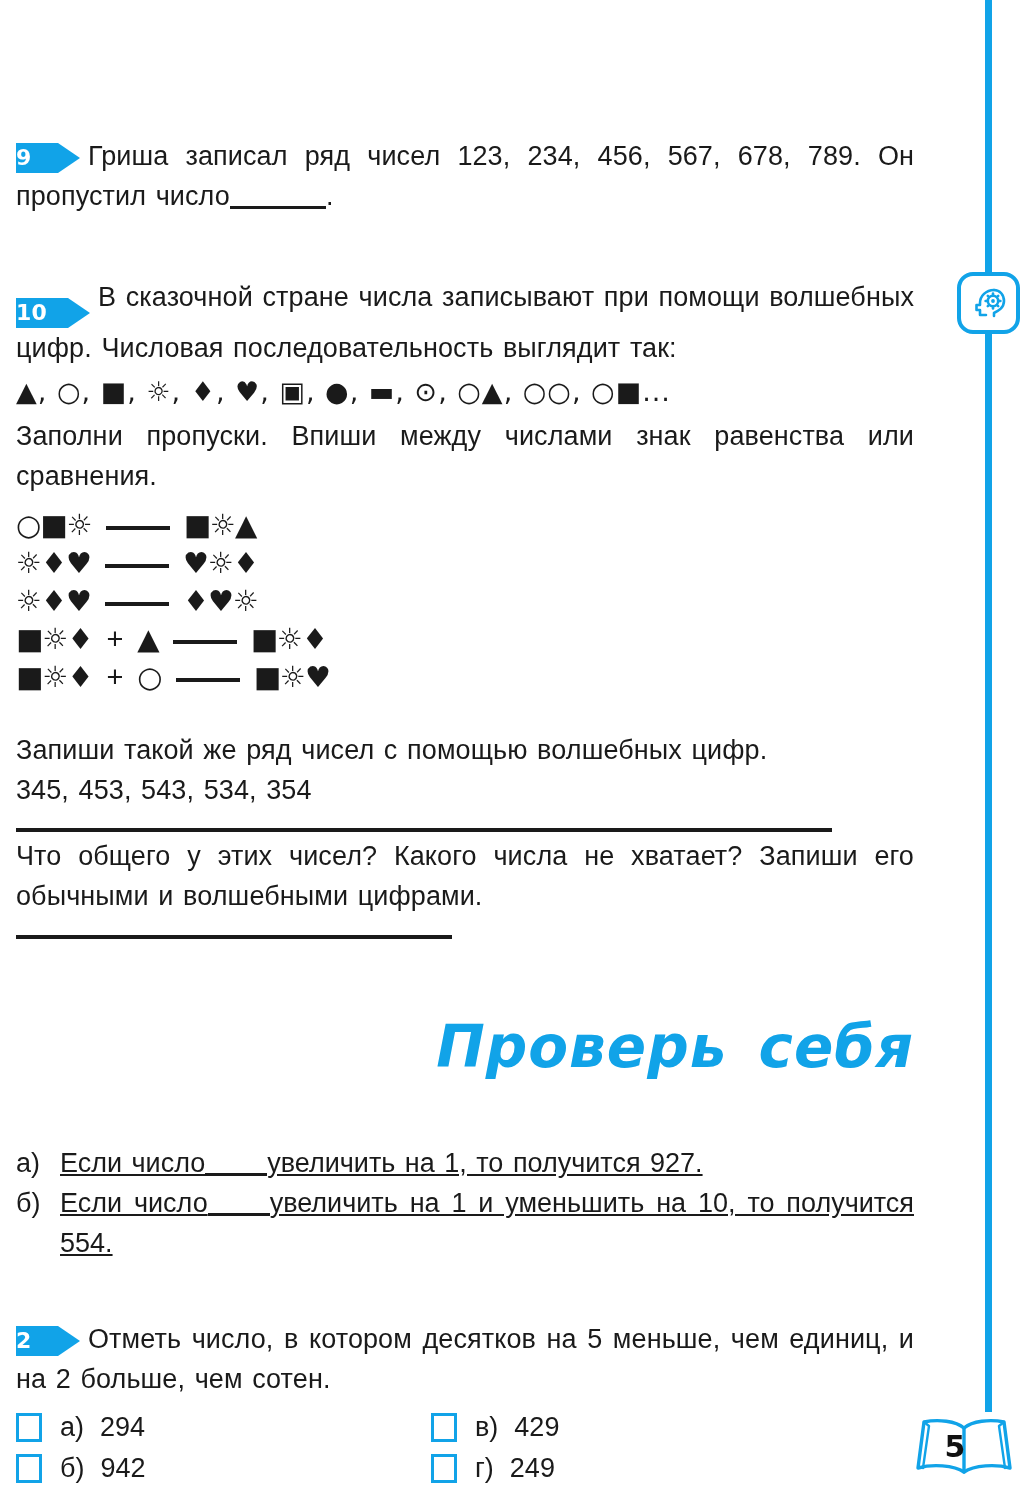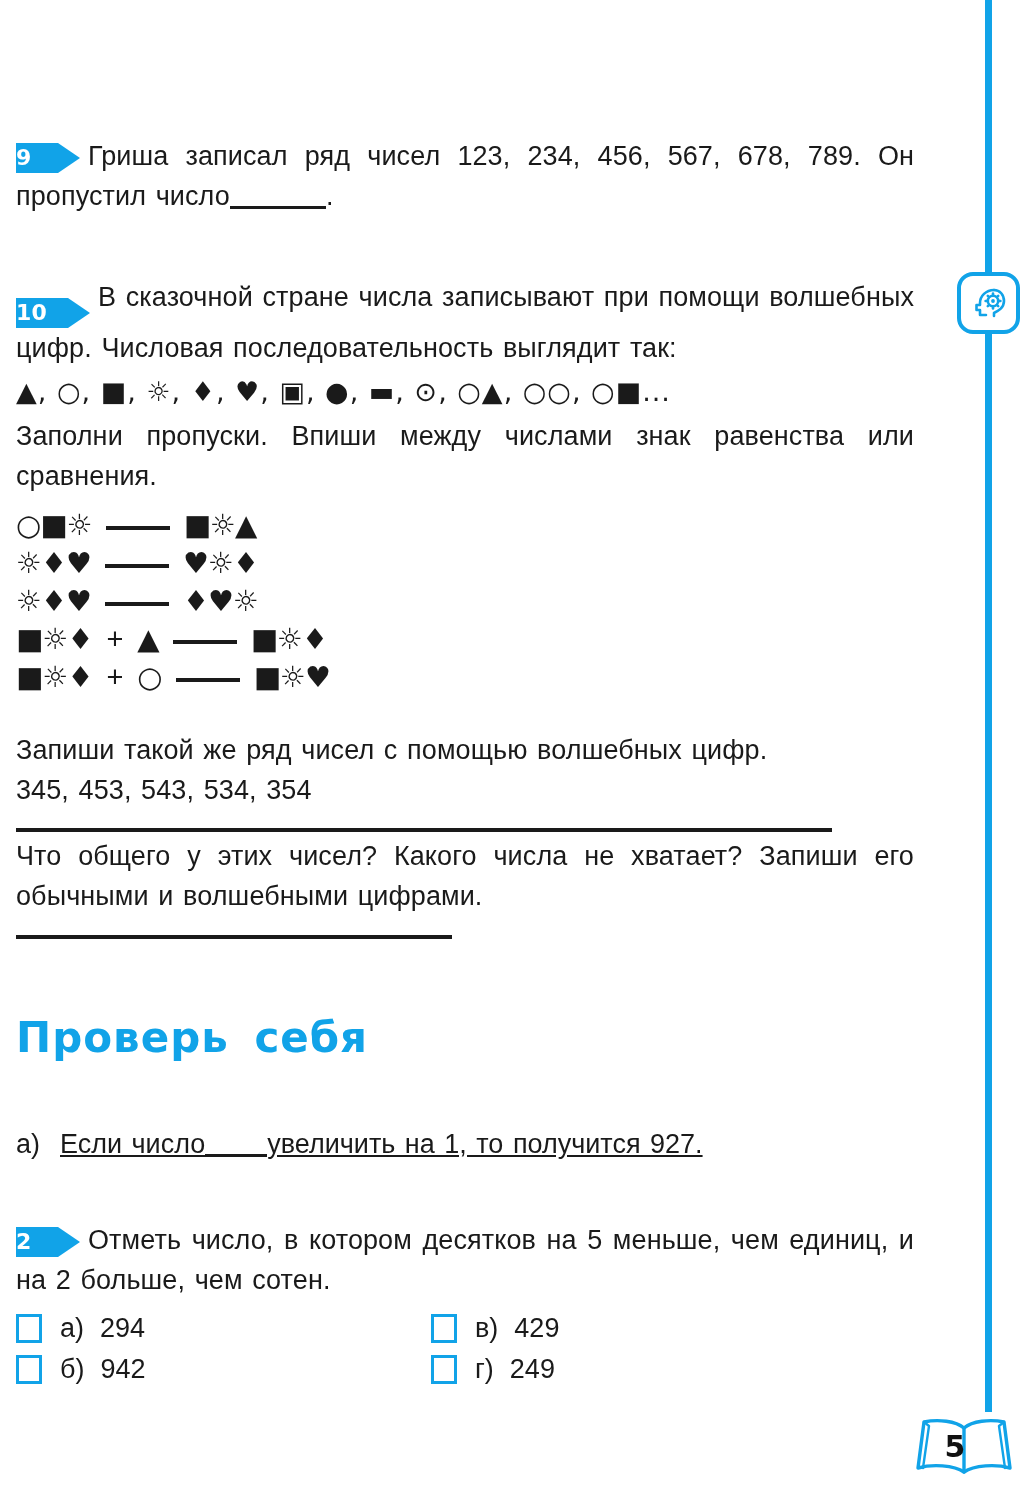--- a/index.html
+++ b/index.html
@@ -148,27 +148,28 @@
   .eq-row .op { margin: 0 14px; font-family: "Liberation Sans", sans-serif; }
 
   
   .answer-rule {
     height: 4px;
     background: #1a1a1a;
   }
 
   
   .section-title {
-    text-align: left;
+    text-align: right;
     color: #11a3e8;
     font-weight: bold;
-    font-size: 42px;
+    font-size: 58px;
     letter-spacing: 1px;
     word-spacing: 10px;
     font-family: "DejaVu Sans", sans-serif;
+    font-style: italic;
   }
 
   
   .sub-item {
     font-size: 27px;
     line-height: 40px;
     text-align: justify;
     text-justify: inter-word;
     word-spacing: 2px;
     padding-left: 44px;
@@ -277,20 +278,23 @@
   </div>
 
   <div class="section-title" style="margin-top:74px; width:898px;">Проверь  себя</div>
 
   <div class="task-block" style="margin-top:62px;">
 
     <div class="sub-item">
       <span class="lbl">а)</span><span>Если  число</span><span class="fill-blank sm"></span><span>увеличить  на  1,  то  получится  927.</span>
     </div>
 
+    <div class="sub-item">
+      <span class="lbl">б)</span><span>Если  число</span><span class="fill-blank sm"></span><span>увеличить  на  1  и  уменьшить  на  10,  то  получится  554.</span>
+    </div>
   </div>
 
   <div class="task-block" style="margin-top:56px;">
     <div class="para last-justify">
       <span class="badge w1">2</span><span>Отметь  число,  в  котором  десятков  на  5  меньше,  чем единиц,  и  на  2  больше,  чем  сотен.</span>
     </div>
 
     <div class="choices" style="margin-top:8px;">
       <div class="choice">
         <span class="checkbox"></span>

